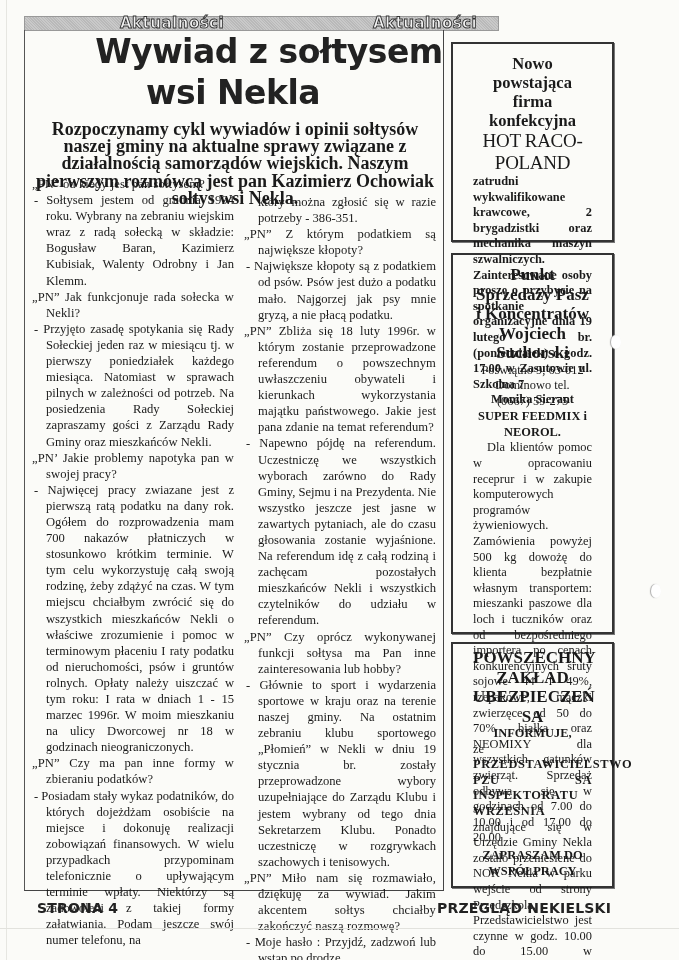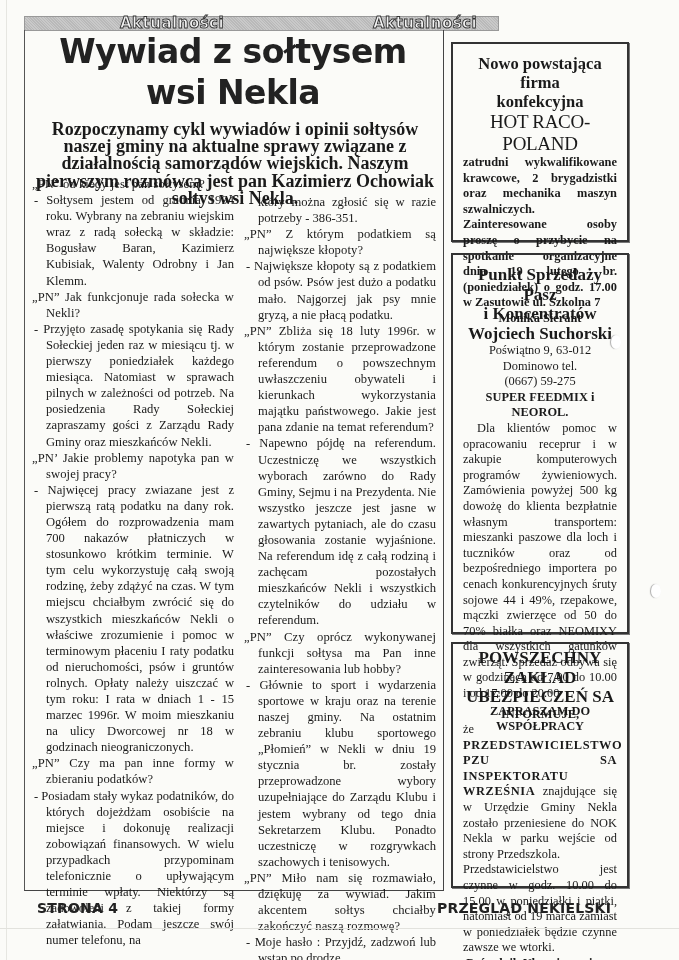--- a/index.html
+++ b/index.html
@@ -37,41 +37,41 @@
     border-left: 1px solid #555;
     border-bottom: 1.5px solid #444;
     border-right: 1.5px solid #444;
   }
   .title {
     position: absolute; left: 24px; width: 418px; text-align: center;
     font-family: "DejaVu Sans", sans-serif; font-weight: bold;
     font-size: 33px; line-height: 38px; letter-spacing: -0.5px;
     color: #222;
   }
-  .title.t1 { top: 33px; }
+  .title.t1 { top: 33px; padding-left: 36px; }
   .title.t2 { top: 74px; }
   .lead {
     position: absolute; left: 34px; top: 121px; width: 402px;
     text-align: center; font-weight: bold; font-size: 18px; line-height: 17.2px;
   }
   .col {
     position: absolute; top: 176px; font-size: 12.6px; line-height: 16.1px;
     text-align: justify;
   }
   .col.c1 { left: 32px; width: 202px; }
   .col.c2 { left: 244px; width: 192px; top: 194px; }
   .q { font-weight: normal; padding-left: 14px; text-indent: -14px; letter-spacing: 0.1px; }
   .a { padding-left: 14px; text-indent: -12px; }
   .a.cont { text-indent: 0; }
 
   .box {
-    position: absolute; left: 451px; width: 178px;
+    position: absolute; left: 451px; width: 163px;
     border: 2px solid #333;
     box-shadow: 1px 1px 0 #777;
-    padding: 4px 10px; box-sizing: border-box;
+    padding: 4px 20px; box-sizing: border-box;
     font-size: 12.4px; line-height: 15.6px;
   }
   .box1 { top: 42px; height: 200px; }
   .box2 { top: 253px; height: 381px; }
   .box3 { top: 642px; height: 246px; }
   .center { text-align: center; }
   .b { font-weight: bold; }
   .justify { text-align: justify; }
   .h1b { font-weight: bold; font-size: 16.5px; line-height: 19px; text-align: center; }
   .h2b { font-weight: normal; font-size: 19px; line-height: 22px; text-align: center; letter-spacing: -0.3px; }

